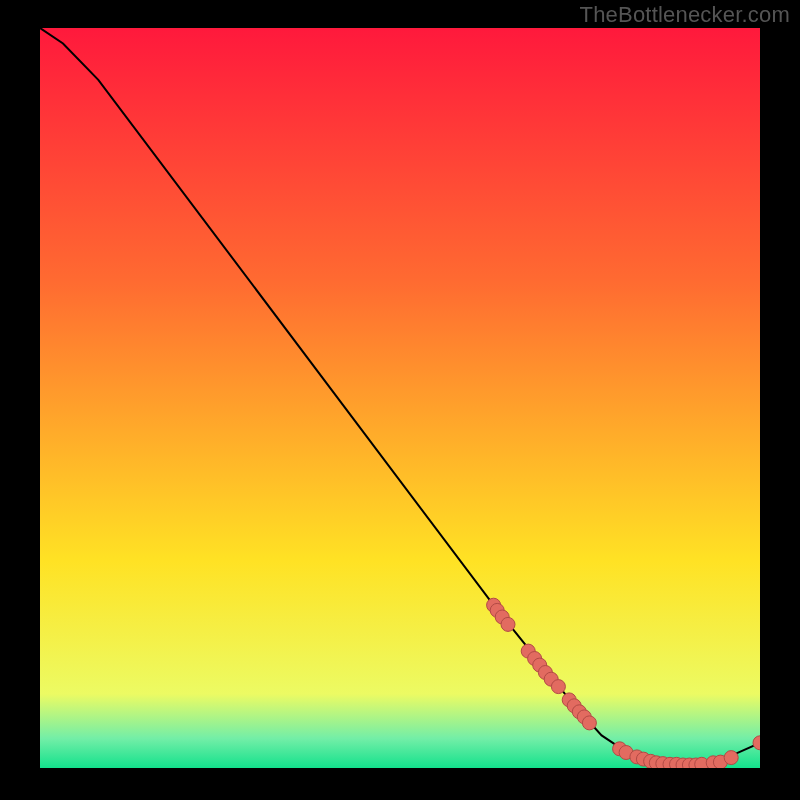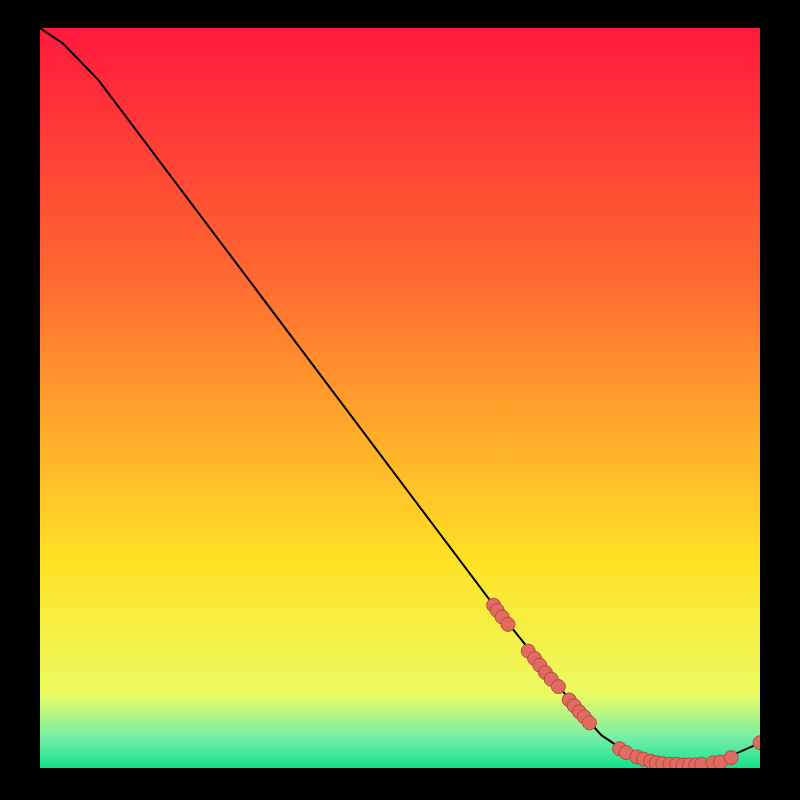--- a/index.html
+++ b/index.html
@@ -40,20 +40,21 @@
     width: 100%;
     height: 100%;
     display: block;
   }
 </style>
 </head>
 <body>
 
 <div class="wrap">
 
+  <div class="attribution">TheBottlenecker.com</div>
 
   <div class="plot-frame">
     <svg class="plot-svg" viewBox="0 0 720 740" preserveAspectRatio="none">
       <defs>
         <linearGradient id="bg-grad" x1="0" y1="0" x2="0" y2="1">
           <stop offset="0%" stop-color="#ff193c"></stop>
           <stop offset="34%" stop-color="#ff6a31"></stop>
           <stop offset="72%" stop-color="#ffe224"></stop>
           <stop offset="90%" stop-color="#ecfb63"></stop>
           <stop offset="96%" stop-color="#73eea7"></stop>

